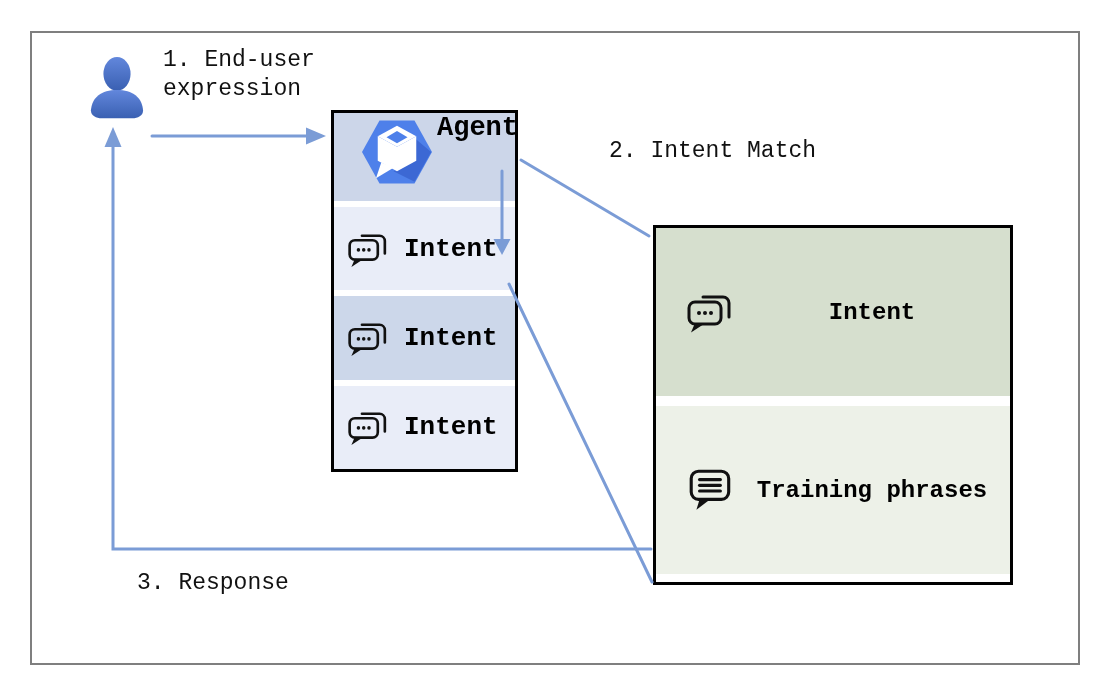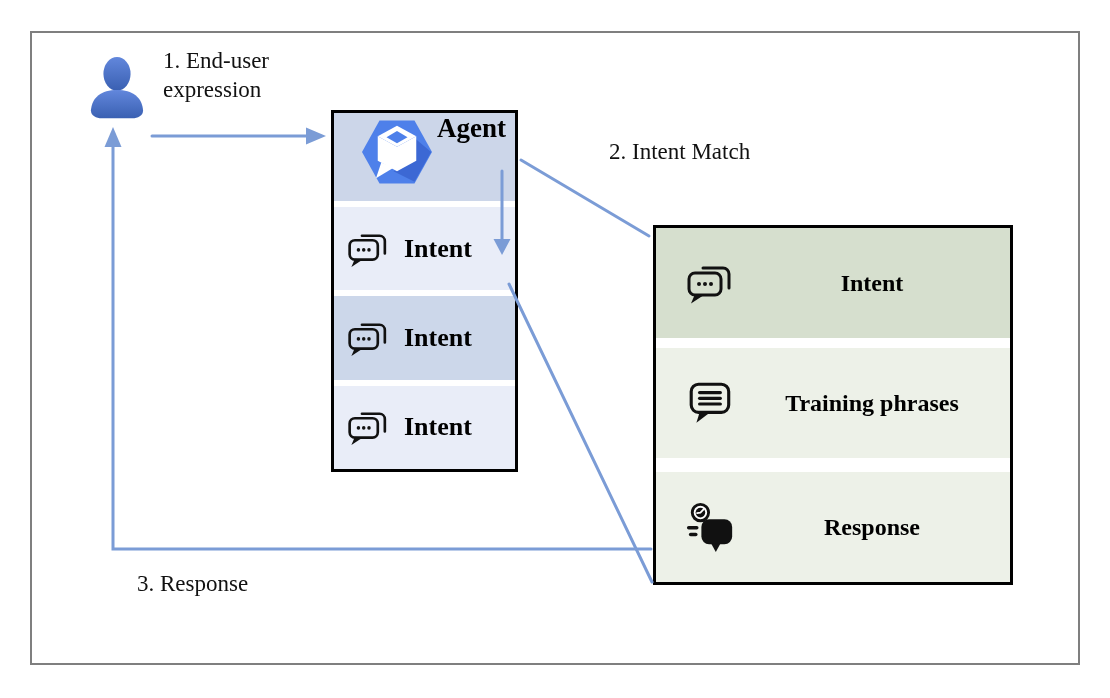--- a/index.html
+++ b/index.html
@@ -1,18 +1,18 @@
 <!DOCTYPE html>
 <html style="--connector: #7b9cd6; --frame-border: #7f7f7f; --box-border: #000000; --agent-header-bg: #ccd6e9; --agent-row-light-bg: #e9edf8; --agent-row-mid-bg: #ccd7ea; --panel-row-green-bg: #d6dfce; --panel-row-light-bg: #edf1e8; --user-blue: #4b74c9; --dialogflow-blue: #4e80ea; --action-icon-gray: #b2afb5; --text: #111111;"><head>
 <meta charset="utf-8">
 <style>
   html,body{margin:0;padding:0;background:#fff;}
   #canvas{
     position:relative;width:1110px;height:698px;background:#ffffff;
-    font-family:Liberation Serif, serif;color:var(--text,#111);
+    font-family:Liberation Mono, monospace;color:var(--text,#111);
     overflow:hidden;
   }
   #frame{
     position:absolute;left:30px;top:31px;width:1050px;height:634px;
     border:2.5px solid var(--frame-border,#7f7f7f);box-sizing:border-box;background:#fff;
   }
   .ann{position:absolute;font-size:23px;color:var(--text,#111);line-height:1.28;}
   #step1{left:163px;top:46px;width:185px;}
   #step2{left:561px;top:137px;white-space:nowrap;margin-left:48px;}
   #step3{left:137px;top:569px;white-space:nowrap;}
@@ -160,34 +160,20 @@
           <path class="inkfill" d="M13,32 L10,42 L23,32 Z"></path>
           <line class="ink" x1="13" y1="13" x2="33" y2="13"></line>
           <line class="ink" x1="13" y1="18.5" x2="33" y2="18.5"></line>
           <line class="ink" x1="13" y1="24" x2="33" y2="24"></line>
         </svg>
       </span>
       <span class="plabel">Training phrases</span>
     </div>
     <div class="psep"></div>
     <div class="psep"></div>
-    <div class="panel-row bg-lgreen">
-      <span class="picon">
-        <svg viewBox="0 0 52 52">
-          <circle cx="15" cy="11" r="8.5" fill="#fff" stroke="#111" stroke-width="3"></circle>
-          <circle class="inkfill" cx="15" cy="11" r="5"></circle>
-          <path d="M11.5,11.5 L15,11 L18.5,7.5" stroke="#fff" stroke-width="1.8" fill="none" stroke-linecap="round"></path>
-          <rect class="inkfill" x="1" y="25" width="12" height="3.6" rx="1.8"></rect>
-          <rect class="inkfill" x="3" y="32" width="9" height="3.6" rx="1.8"></rect>
-          <rect class="inkfill" x="16" y="18" width="32" height="26" rx="8"></rect>
-          <polygon class="inkfill" points="26,43 31,52 36,43"></polygon>
-        </svg>
-      </span>
-      <span class="plabel">Response</span>
-    </div>
   </div>
 
   <svg id="connectors" viewBox="0 0 1110 698">
     <g>
       <line class="cl" x1="152" y1="136" x2="306" y2="136"></line>
       <polygon class="ah" points="306,127.5 306,144.5 326,136"></polygon>
     </g>
     <g>
       <line class="cl" x1="502" y1="171" x2="502" y2="239"></line>
       <polygon class="ah" points="493.5,239 510.5,239 502,255"></polygon>

